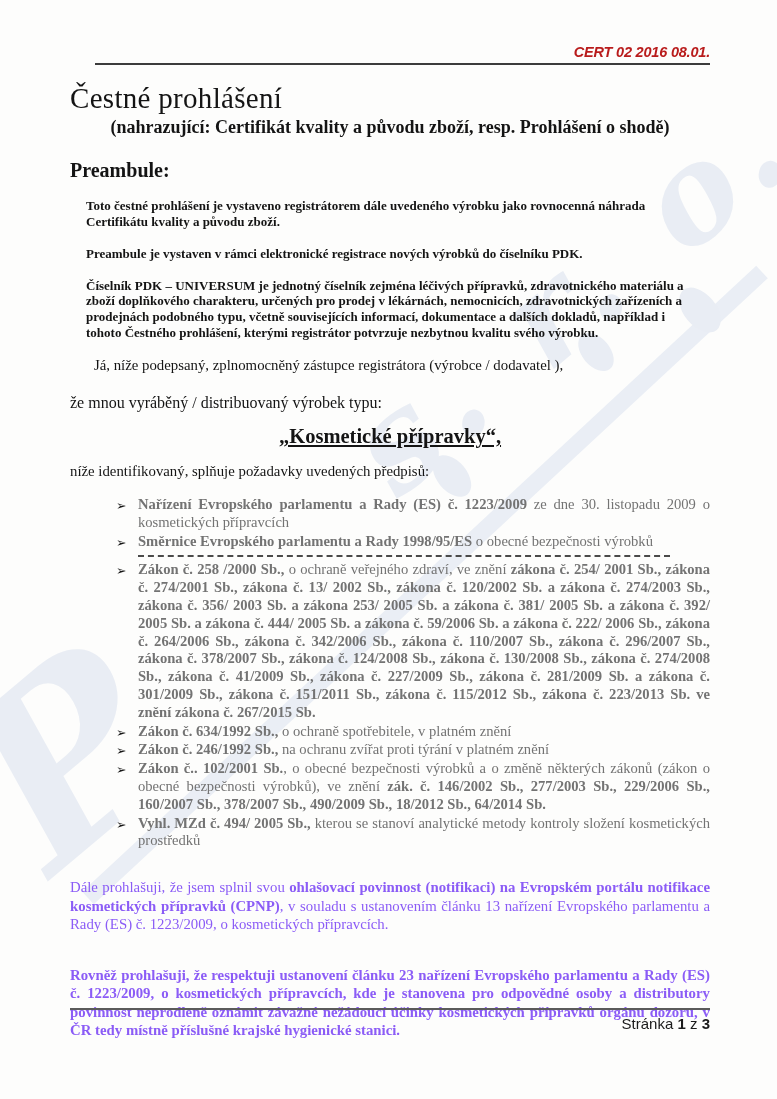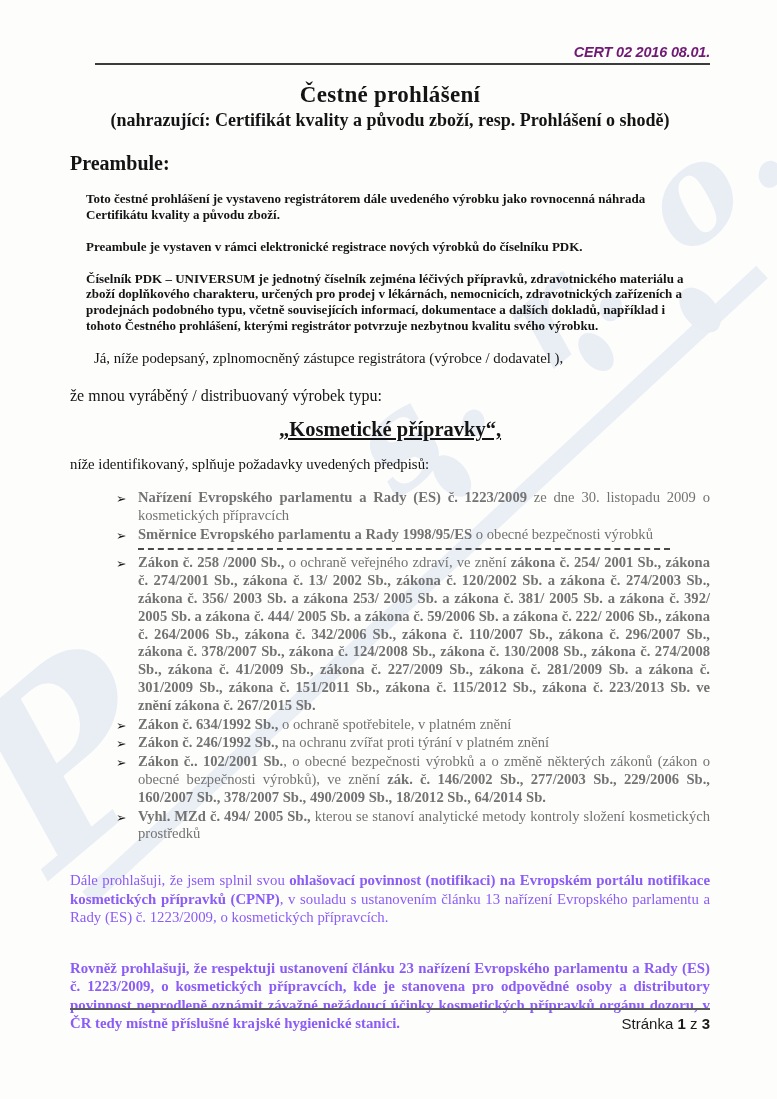--- a/index.html
+++ b/index.html
@@ -14,26 +14,26 @@
     padding:44px 67px 0 70px;
     overflow:hidden;
   }
   .wm{position:absolute;inset:0;width:777px;height:1099px;pointer-events:none;z-index:0;}
   .content{position:relative;z-index:1;}
 
   .cert-ref{
     text-align:right;
     font-family:"Liberation Sans", sans-serif;
     font-style:italic;font-weight:700;
-    font-size:14.5px;letter-spacing:-0.2px;color:#701a75;
+    font-size:14.5px;letter-spacing:-0.2px;color:#b91c1c;
   }
   .header-rule{border-top:2px solid #3c3c3c;margin:3px 0 0 25px;}
 
   .doc-title{
-    text-align:center;font-size:23px;font-weight:bold;
+    text-align:left;font-size:29px;font-weight:normal;
     margin:17px 0 2px;letter-spacing:0.3px;
   }
   .doc-subtitle{text-align:center;font-weight:bold;font-size:18px;}
 
   .preamble-heading{font-size:20px;font-weight:bold;margin:21px 0 3px;}
   .preamble p{font-weight:bold;font-size:13px;line-height:1.22;margin:16px;}
 
   .intro-line{text-align:left;font-size:14.8px;margin:13px 0 0 24px;}
   .declare-verb{
     text-align:center;font-weight:bold;font-size:16px;

